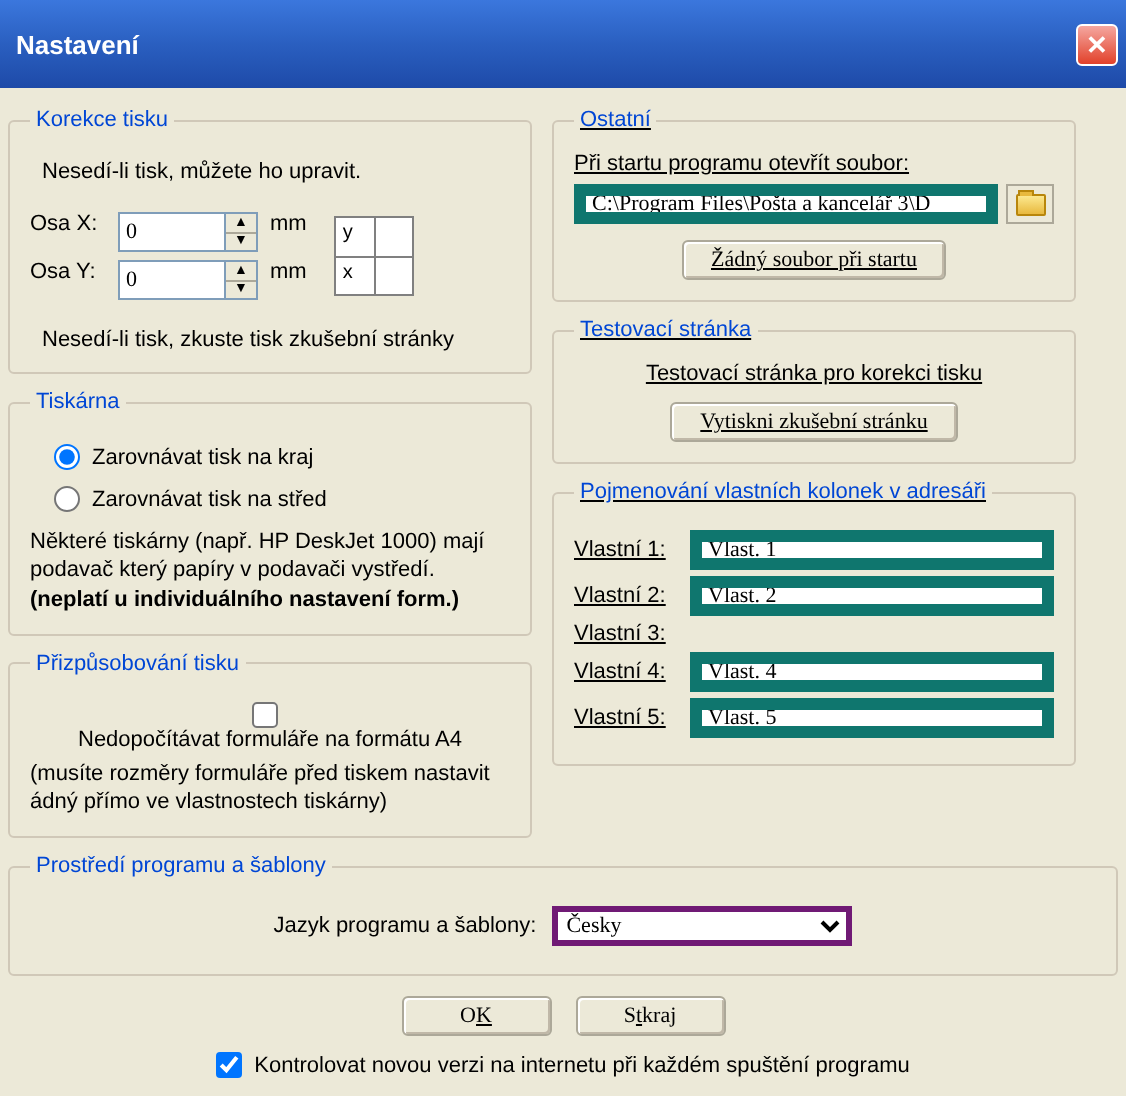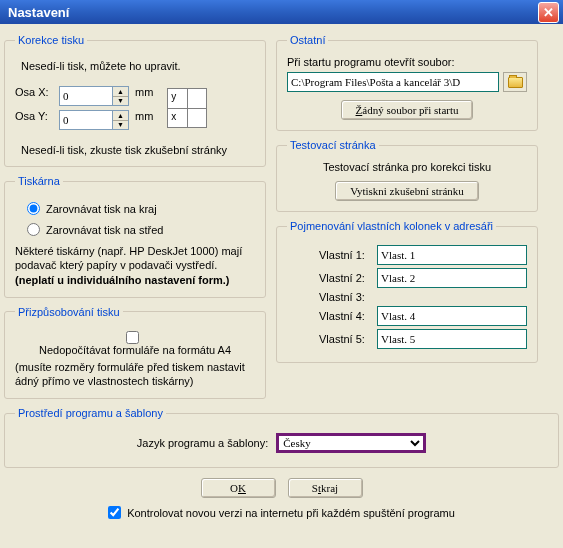--- a/index.html
+++ b/index.html
@@ -1,23 +1,23 @@
 <!DOCTYPE html>
 <html><head>
 <meta charset="utf-8">
 <style>
 * { box-sizing: border-box; margin: 0; padding: 0; }
 body { font-family: Tahoma, sans-serif; font-size: 11px; background: #ece9d8; width: 563px; height: 548px; overflow: hidden; }
-.titlebar { background: linear-gradient(to bottom, #3b77dd 0%, #2a5fc0 50%, #1e4aa8 100%); height: 24px; display: flex; align-items: center; justify-content: space-between; padding: 0 4px 0 8px; }
+.titlebar { background: linear-gradient(to bottom, #3b77dd 0%, #2a5fc0 50%, #1e4aa8 100%); height: 44px; display: flex; align-items: center; justify-content: space-between; padding: 0 4px 0 8px; }
 .titlebar .title { color: #fff; font-weight: bold; font-size: 13px; }
 .titlebar .close { width: 21px; height: 21px; background: linear-gradient(to bottom, #f5a7a0, #e2412a); border: 1px solid #fff; border-radius: 3px; display: flex; align-items: center; justify-content: center; color: #fff; font-weight: bold; font-size: 13px; cursor: pointer; }
 .content { padding: 10px 4px; background: #ece9d8; }
 .row { display: flex; gap: 10px; }
 .col-left { width: 262px; }
-.col-right { width: 262px; }
+.col-right { width: 262px; text-decoration: underline; }
 fieldset { border: 1px solid #d0c8b8; border-radius: 3px; padding: 10px 10px 10px 10px; margin-bottom: 8px; position: relative; }
 legend { padding: 0 3px; color: #0046d5; }
 .form-row { display: flex; margin: 4px 0; }
 .form-row label { width: 44px; }
 .spin { display: inline-flex; border: 1px solid #7f9db9; background: #fff; height: 20px; width: 70px; }
 .spin input { border: none; width: 52px; padding: 0 3px; font-family: Tahoma; font-size: 11px; outline: none; }
 .spin .arrows { width: 16px; background: #ece9d8; border-left: 1px solid #7f9db9; display: flex; flex-direction: column; }
 .spin .arrows div { flex: 1; display: flex; align-items: center; justify-content: center; font-size: 7px; cursor: pointer; border-bottom: 1px solid #aca899; }
 .spin .arrows div:last-child { border-bottom: none; }
 .preview { width: 40px; height: 40px; border: 1px solid #808080; background: #fff; position: relative; margin-left: 14px; }
@@ -26,28 +26,28 @@
 .preview .ylbl { position: absolute; top: 2px; left: 3px; font-size: 10px; }
 .preview .xlbl { position: absolute; top: 22px; left: 3px; font-size: 10px; }
 .note { margin-top: 10px; }
 .radio-row { display: flex; align-items: center; margin: 5px 0 8px 12px; }
 .radio-row input { margin-right: 6px; }
 .printer-note { margin-top: 8px; line-height: 1.3; }
 .printer-note .bold { font-weight: bold; }
 .chk-row { display: flex; align-items: center; margin: 3px 0; flex-direction: column; }
 .chk-row input { margin-right: 6px; }
 .small-note { margin-top: 4px; line-height: 1.3; }
-.text-input { border: 1px solid #0f766e; background: #fff; padding: 2px 3px; font-family: Tahoma; font-size: 11px; height: 20px; }
+.text-input { border: 6px solid #0f766e; background: #fff; padding: 2px 3px; font-family: Tahoma; font-size: 11px; height: 20px; }
 .browse-btn { width: 24px; height: 20px; border: 1px solid #aca899; background: #ece9d8; cursor: pointer; display: flex; align-items: center; justify-content: center; margin-left: 4px; }
 .folder-icon { width: 15px; height: 11px; background: linear-gradient(#fce88f,#e8b93e); border: 1px solid #b8860b; border-radius: 1px; position: relative; }
 .folder-icon::before { content: ""; position: absolute; top: -3px; left: 0; width: 6px; height: 2px; background: #e8b93e; border: 1px solid #b8860b; border-bottom: none; }
 .btn { border: 1px solid #aca899; background: #ece9d8; padding: 3px 14px; font-family: Tahoma; font-size: 11px; cursor: pointer; border-radius: 3px; box-shadow: inset 1px 1px #fff, inset -1px -1px #c0b8a8; }
 .btn-wide { display: block; margin: 8px auto 0 auto; }
 .field-row { display: flex; align-items: center; margin: 3px 0; }
-.field-row label { width: 58px; margin-left: 32px; }
+.field-row label { width: 58px; }
 .field-row input { flex: 1; }
 .lang-row { display: flex; align-items: center; justify-content: center; padding: 4px 0; }
 .lang-row label { margin-right: 8px; }
 select { border: 3px solid #701a75; background: #fff; font-family: Tahoma; font-size: 11px; height: 20px; width: 150px; }
 .bottom-btns { display: flex; justify-content: center; gap: 12px; margin: 10px 0 8px 0; }
 .bottom-chk { display: flex; justify-content: center; align-items: center; }
 .bottom-chk input { margin-right: 6px; }
 .underl { text-decoration: underline; }
 </style>
 </head>

